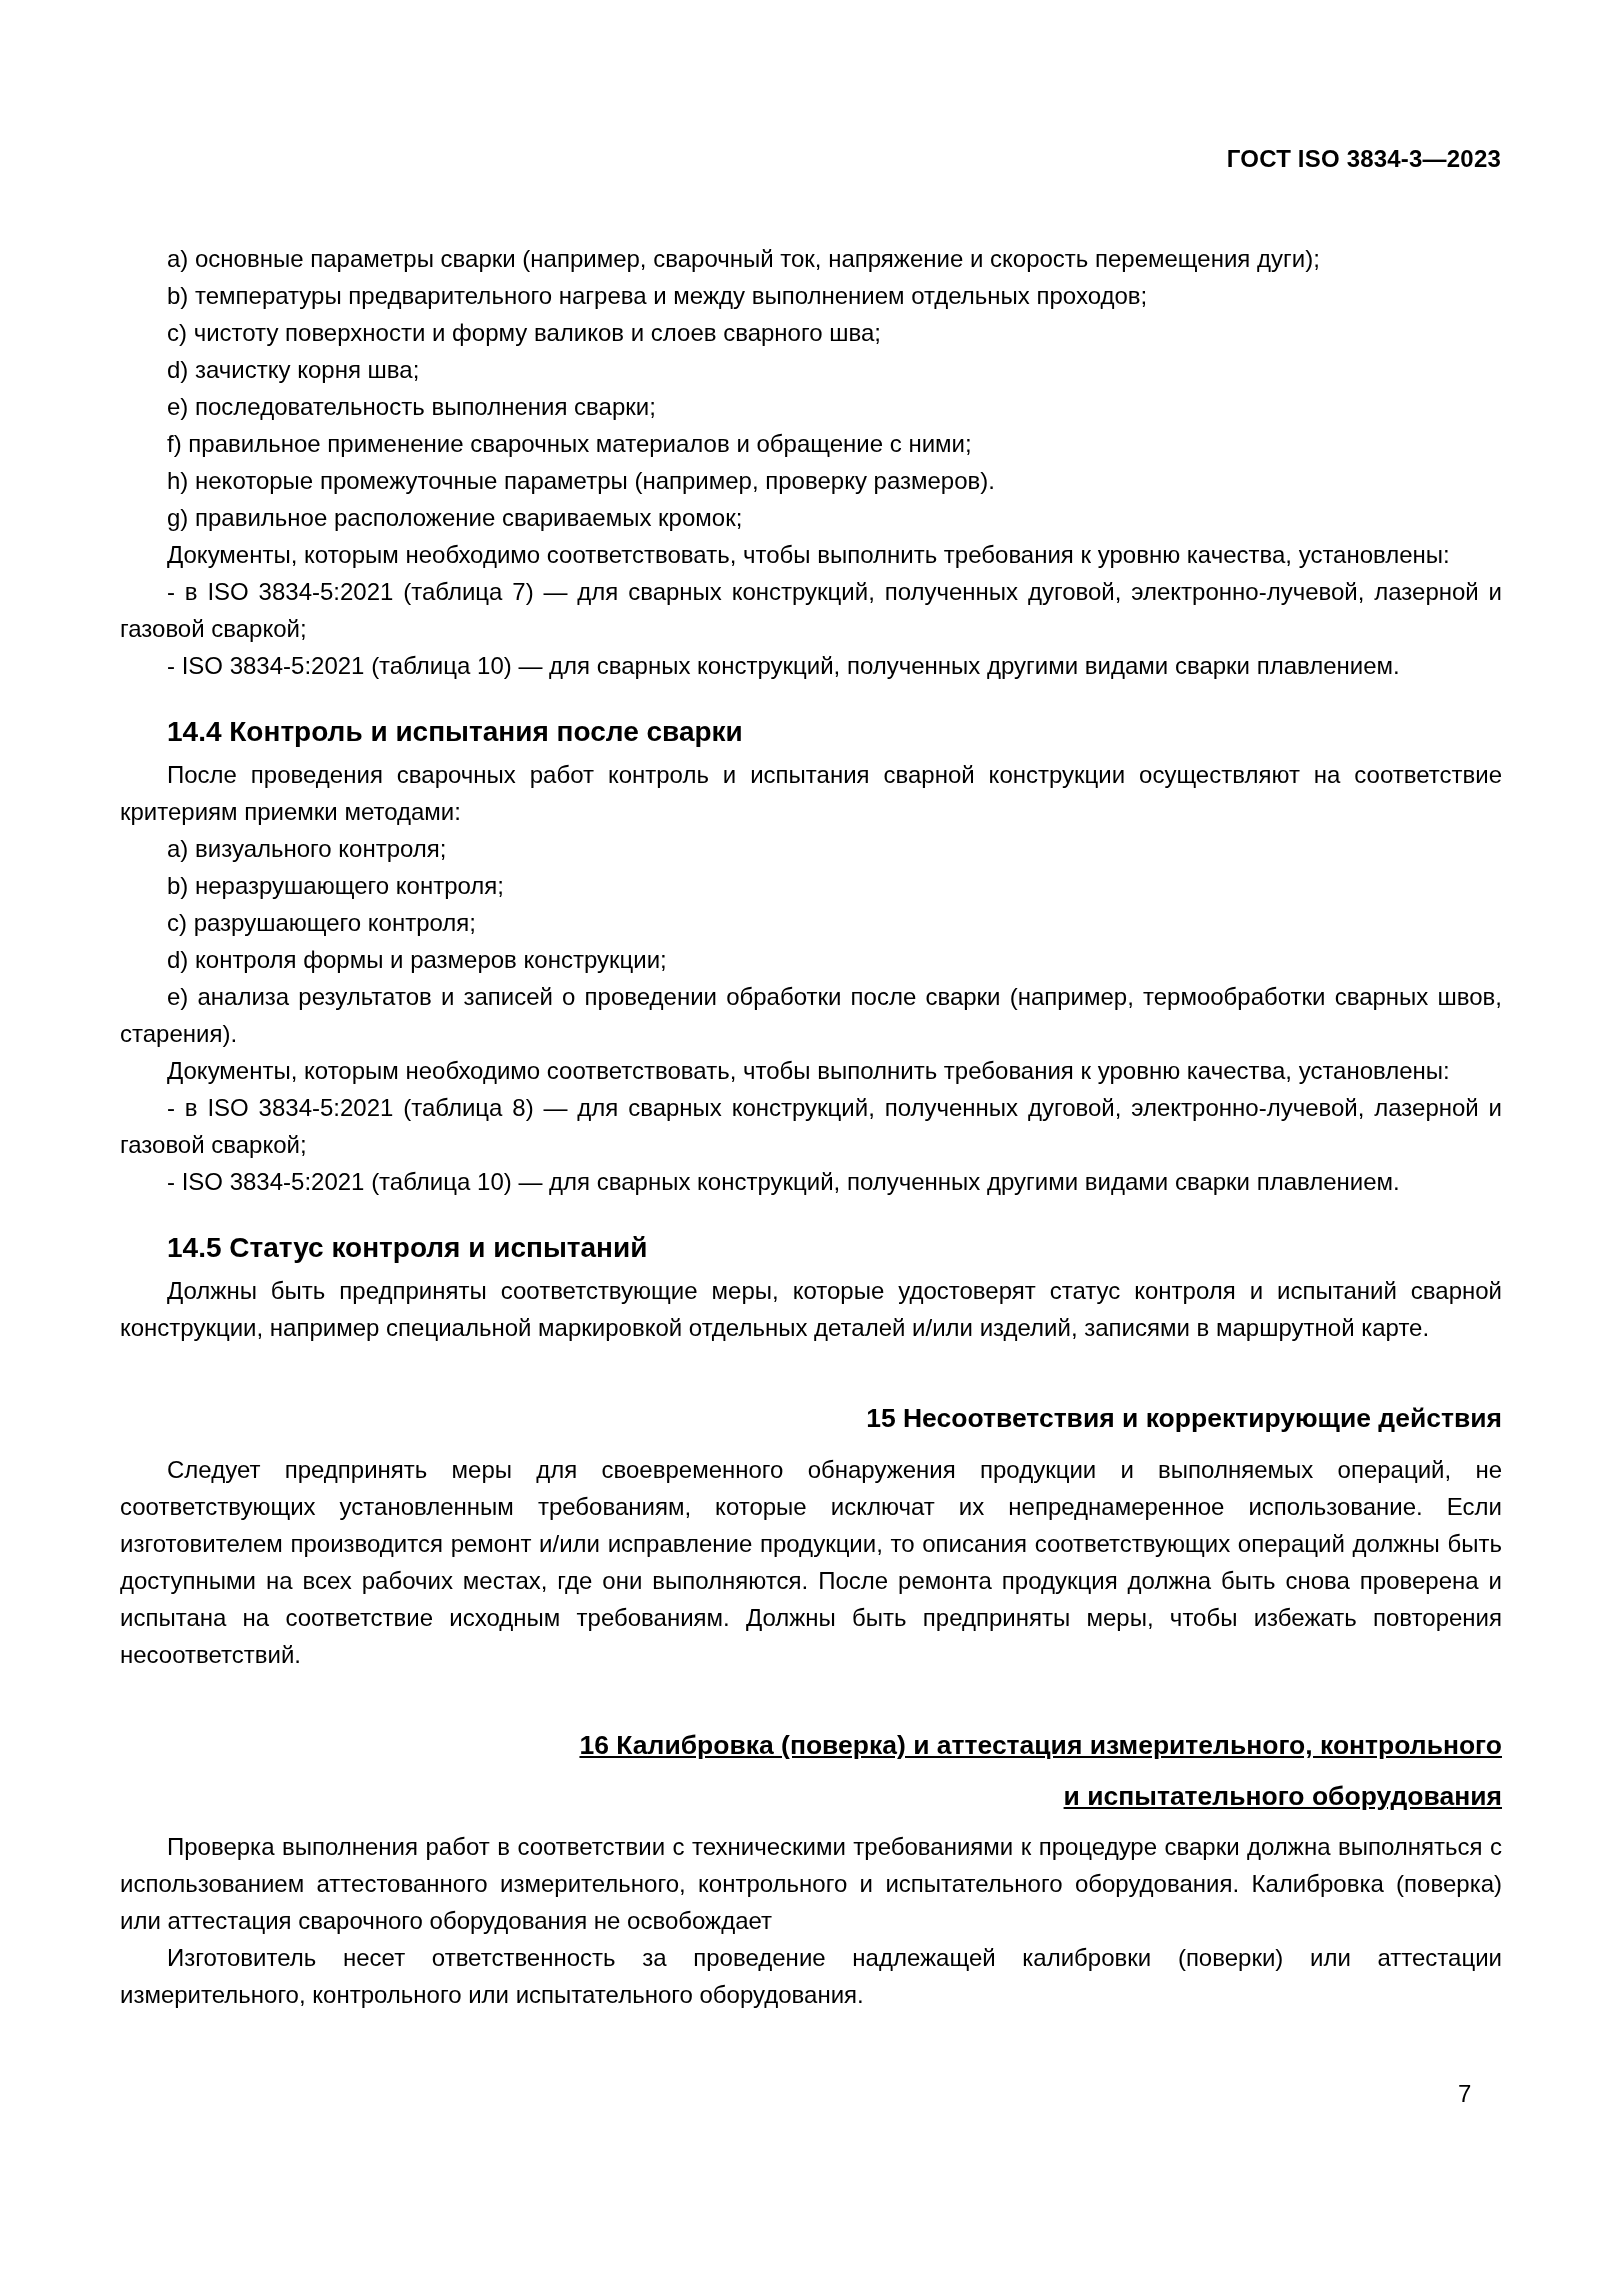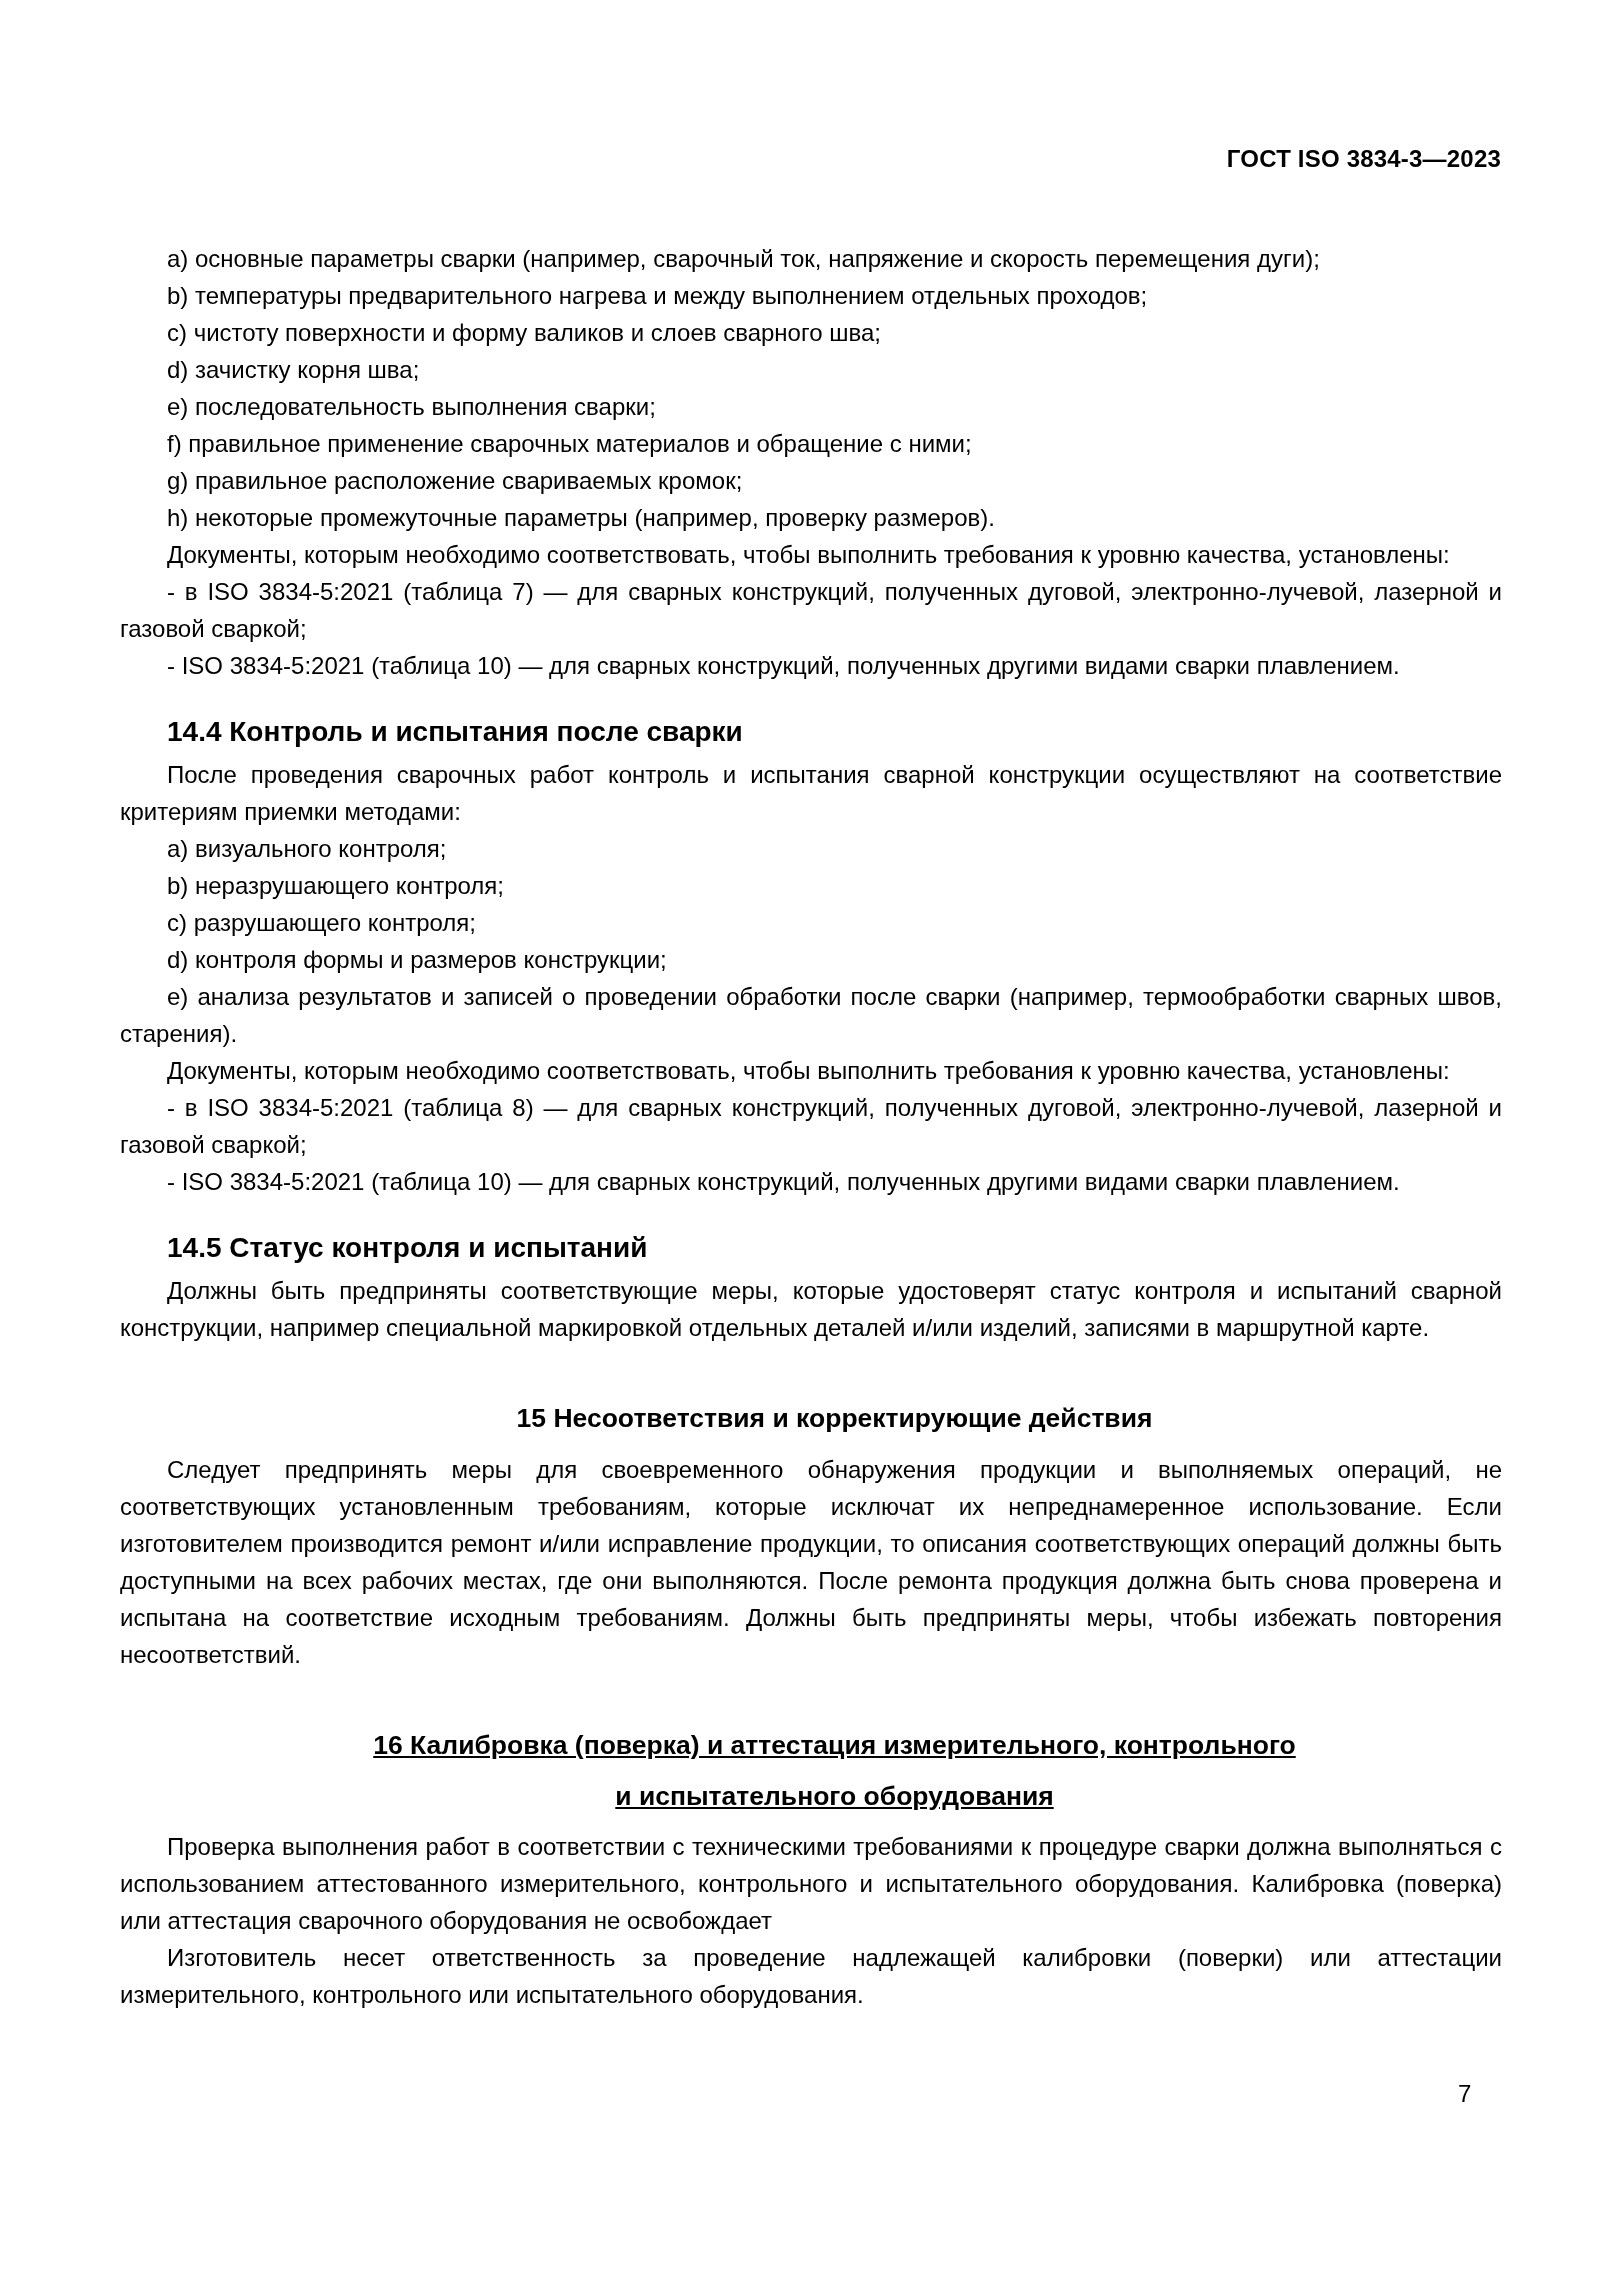--- a/index.html
+++ b/index.html
@@ -52,21 +52,21 @@
     font-weight: bold;
     text-indent: 47px;
     text-align: left;
   }
   .h-main {
     margin: 53px 0 13.7px 0;
     font-size: 26.5px;
     line-height: 39px;
     font-weight: bold;
     text-indent: 47px;
-    text-align: center;
+    text-align: right;
   }
   .h-main.two-line {
     margin-bottom: 11.8px;
     text-decoration: underline;
   }
   .pagenum {
     position: absolute;
     left: 1458px;
     top: 2080px;
     font-size: 24px;
@@ -81,22 +81,22 @@
   <div class="header">ГОСТ ISO 3834-3—2023</div>
 
   <div class="content">
 
     <p class="ind">a) основные параметры сварки (например, сварочный ток, напряжение и скорость перемещения дуги);</p>
     <p class="ind">b) температуры предварительного нагрева и между выполнением отдельных проходов;</p>
     <p class="ind">c) чистоту поверхности и форму валиков и слоев сварного шва;</p>
     <p class="ind">d) зачистку корня шва;</p>
     <p class="ind">e) последовательность выполнения сварки;</p>
     <p class="ind">f) правильное применение сварочных материалов и обращение с ними;</p>
+    <p class="ind">h) некоторые промежуточные параметры (например, проверку размеров).</p>
     <p class="ind">g) правильное расположение свариваемых кромок;</p>
-    <p class="ind">h) некоторые промежуточные параметры (например, проверку размеров).</p>
 
     <p class="ind">Документы, которым необходимо соответствовать, чтобы выполнить требования к уровню качества, установлены:</p>
     <p class="ind">- в ISO 3834-5:2021 (таблица 7) — для сварных конструкций, полученных дуговой, электронно-лучевой, лазерной и газовой сваркой;</p>
     <p class="ind">- ISO 3834-5:2021 (таблица 10) — для сварных конструкций, полученных другими видами сварки плавлением.</p>
 
     <p class="h-sub">14.4 Контроль и испытания после сварки</p>
     <p class="ind">После проведения сварочных работ контроль и испытания сварной конструкции осуществляют на соответствие критериям приемки методами:</p>
     <p class="ind">a) визуального контроля;</p>
     <p class="ind">b) неразрушающего контроля;</p>
     <p class="ind">c) разрушающего контроля;</p>

